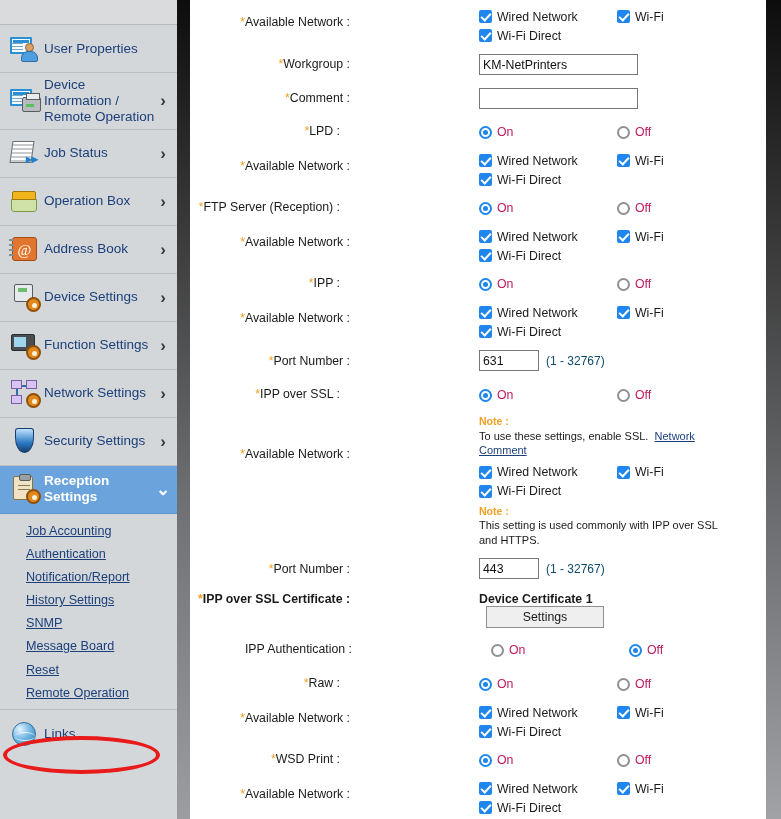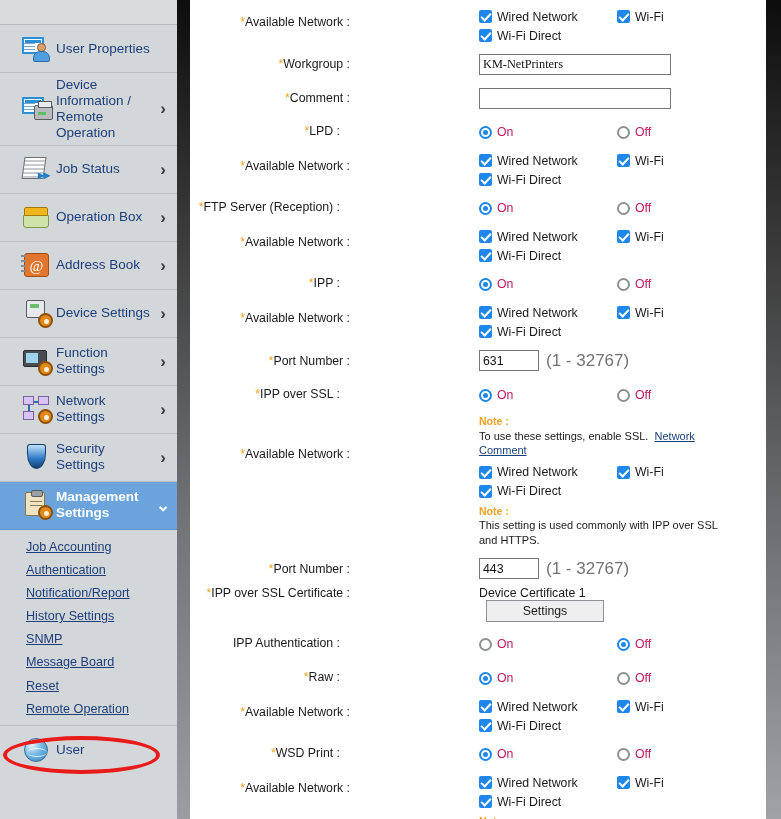--- a/index.html
+++ b/index.html
@@ -27,21 +27,21 @@
   .sb-top-pad {
     height: 25px;
     background: #d9dbdd;
     border-bottom: 1px solid #b9bcbf;
   }
   .sb-item {
     position: relative;
     display: flex;
     align-items: center;
     min-height: 48px;
-    padding: 4px 6px 4px 20px;
+    padding: 4px 6px 4px 8px;
     border-bottom: 1px solid #bcbfc2;
     background: #d4d7da;
   }
   .sb-item.selected {
     background: #6ba3dd;
     border-bottom: 1px solid #5b93cd;
   }
   .sb-ico {
     width: 34px; height: 32px;
     flex: 0 0 34px;
@@ -325,24 +325,24 @@
   .tinput {
     height: 21px;
     border: 1px solid #767676;
     background: #ffffff;
     font-family: "Liberation Sans", sans-serif;
     font-size: 12.3px;
     color: #111;
     padding: 0 3px;
     outline: none;
   }
-  .tinput.wide { width: 192px; font-family: Liberation Serif, serif; }
+  .tinput.wide { width: 159px; }
   .tinput.port { width: 60px; }
   .range-txt {
-    font-size: 17px; color: #737373;
+    font-size: 12px; color: #0c4a6e;
     margin-left: 7px;
   }
   .inline { display: flex; align-items: center; }
 
   
   .note { padding-top: 1px; }
   .note-head {
     font-size: 10.5px; color: #f0a020; font-weight: bold;
     line-height: 1.3;
   }
@@ -459,40 +459,40 @@
       </span>
       <span class="sb-label">Security Settings</span>
       <span class="sb-chev">›</span>
     </div>
 
     <div class="sb-item selected">
       <span class="sb-ico">
         <span class="ic-clip"></span>
           <span class="ic-gear"></span>
       </span>
-      <span class="sb-label">Management Settings</span>
+      <span class="sb-label">Reception Settings</span>
       <span class="sb-chev">⌄</span>
     </div>
 
     <div class="sb-sub">
       <div class="sb-sub-item">Job Accounting</div>
       <div class="sb-sub-item">Authentication</div>
       <div class="sb-sub-item">Notification/Report</div>
       <div class="sb-sub-item">History Settings</div>
       <div class="sb-sub-item">SNMP</div>
       <div class="sb-sub-item">Message Board</div>
       <div class="sb-sub-item">Reset</div>
       <div class="sb-sub-item">Remote Operation</div>
     </div>
 
     <div class="sb-item" style="border-bottom:none;">
       <span class="sb-ico">
         <span class="ic-globe"></span>
       </span>
-      <span class="sb-label">User</span>
+      <span class="sb-label">Links</span>
     </div>
 
   </div>
 
   <div id="annotation"></div>
   <div id="left-shade"></div>
   <div id="right-shade"></div>
 
   <div id="main">
 
@@ -711,36 +711,36 @@
     </div>
 
     <div class="row" style="margin-top:11px;">
       <div class="lbl" style="padding-top:4px;"><span class="ast">*</span><span>Port Number :</span></div>
       <div class="ctl inline">
         <input class="tinput port" type="text" value="443" style="">
         <span class="range-txt">(1 - 32767)</span>
       </div>
     </div>
 
-    <div class="row" style="margin-top:7px;">
+    <div class="row" style="margin-top:13px;font-weight:bold;">
       <div class="lbl"><span class="ast">*</span><span>IPP over SSL Certificate :</span></div>
       <div class="ctl">
         <div class="plain-val">Device Certificate 1</div>
       </div>
     </div>
 
     <div class="row" style="">
       <div class="lbl"></div>
       <div class="ctl" style="padding-left:136px;">
         <button class="btn">Settings</button>
       </div>
     </div>
 
     <div class="row" style="margin-top:12px;">
-      <div class="lbl" style="padding-top:2px; width:150px; flex:0 0 150px;"><span>IPP Authentication :</span></div>
+      <div class="lbl" style="padding-top:2px; width:150px; flex:0 0 150px;margin-left:12px;"><span>IPP Authentication :</span></div>
       <div class="ctl" style="padding-left:139px;">
         <div class="rd-line">
           <span class="rd-item col1">
               <span class="rdo"></span>
               <span class="rd-txt">On</span>
             </span>
           <span class="rd-item">
               <span class="rdo on"></span>
               <span class="rd-txt">Off</span>
             </span>

